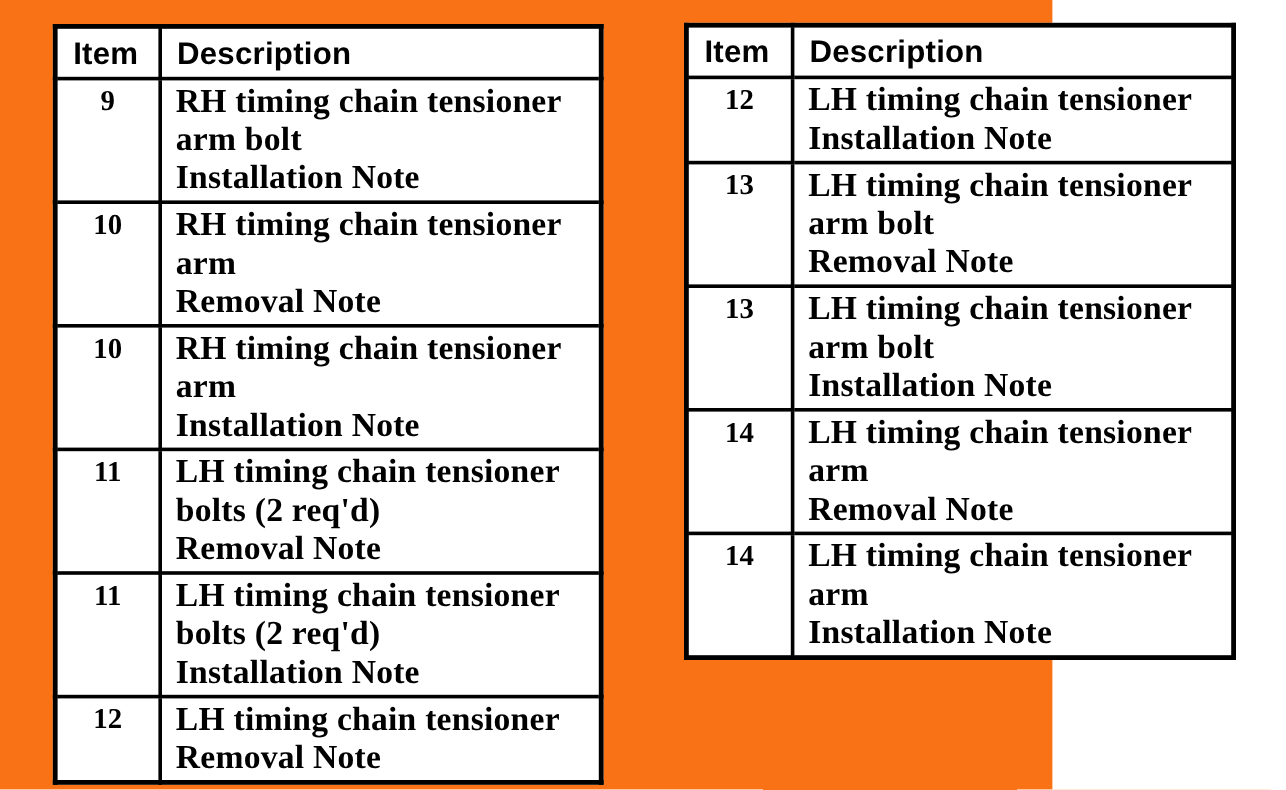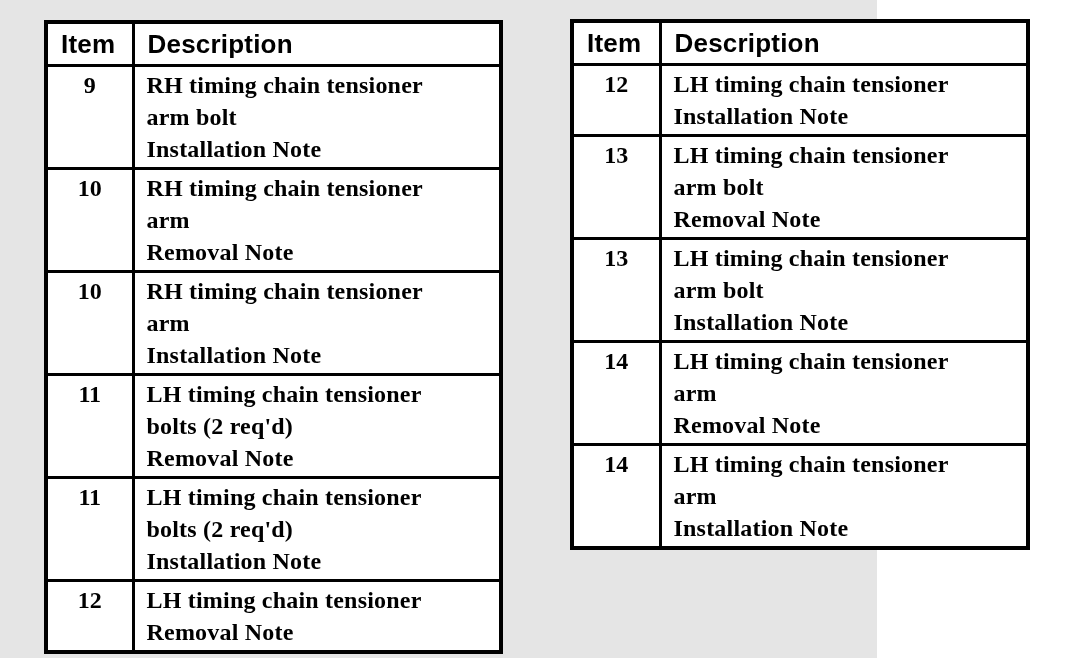--- a/index.html
+++ b/index.html
@@ -10,21 +10,21 @@
     height: 658px;
     overflow: hidden;
     position: relative;
     font-family: "Liberation Serif", serif;
     color: #000000;
   }
   .page {
     position: absolute;
     top: 0; left: 0;
     width: 877px; height: 658px;
-    background: #e5e5e5;
+    background: #f97316;
   }
   table.doc-table {
     position: absolute;
     border-collapse: collapse;
     table-layout: fixed;
     background: #ffffff;
   }
   table.doc-table, table.doc-table th, table.doc-table td {
     border: 3px solid #000000;
   }
@@ -59,21 +59,21 @@
   td.item-cell {
     font-weight: 700;
     font-size: 24px;
     line-height: 32px;
     text-align: center;
     vertical-align: top;
     padding-top: 2px;
   }
   td.desc-cell {
     font-weight: 700;
-    font-size: 24px;
+    font-size: 28px;
     line-height: 32px;
     vertical-align: top;
     padding: 2px 6px 2px 12px;
     letter-spacing: 0.2px;
   }
   .desc-line {
     white-space: nowrap;
   }
 </style>
 </head>

